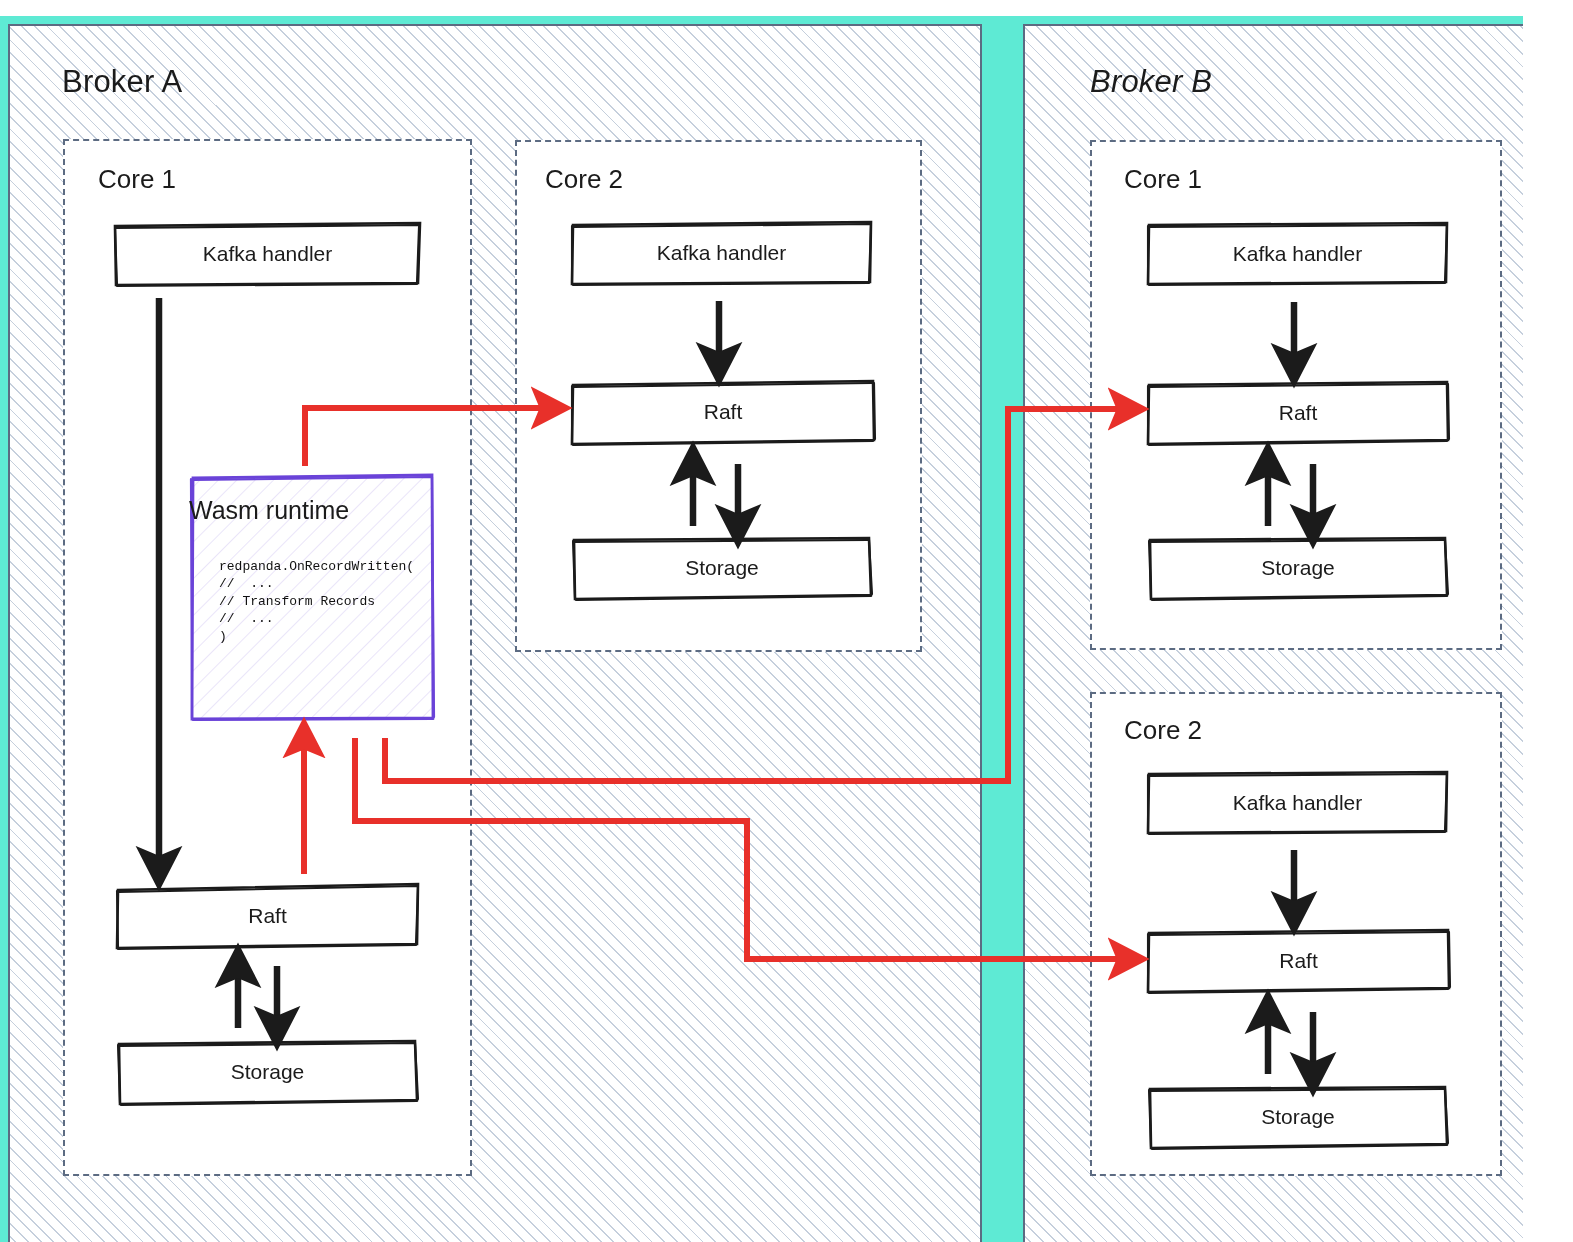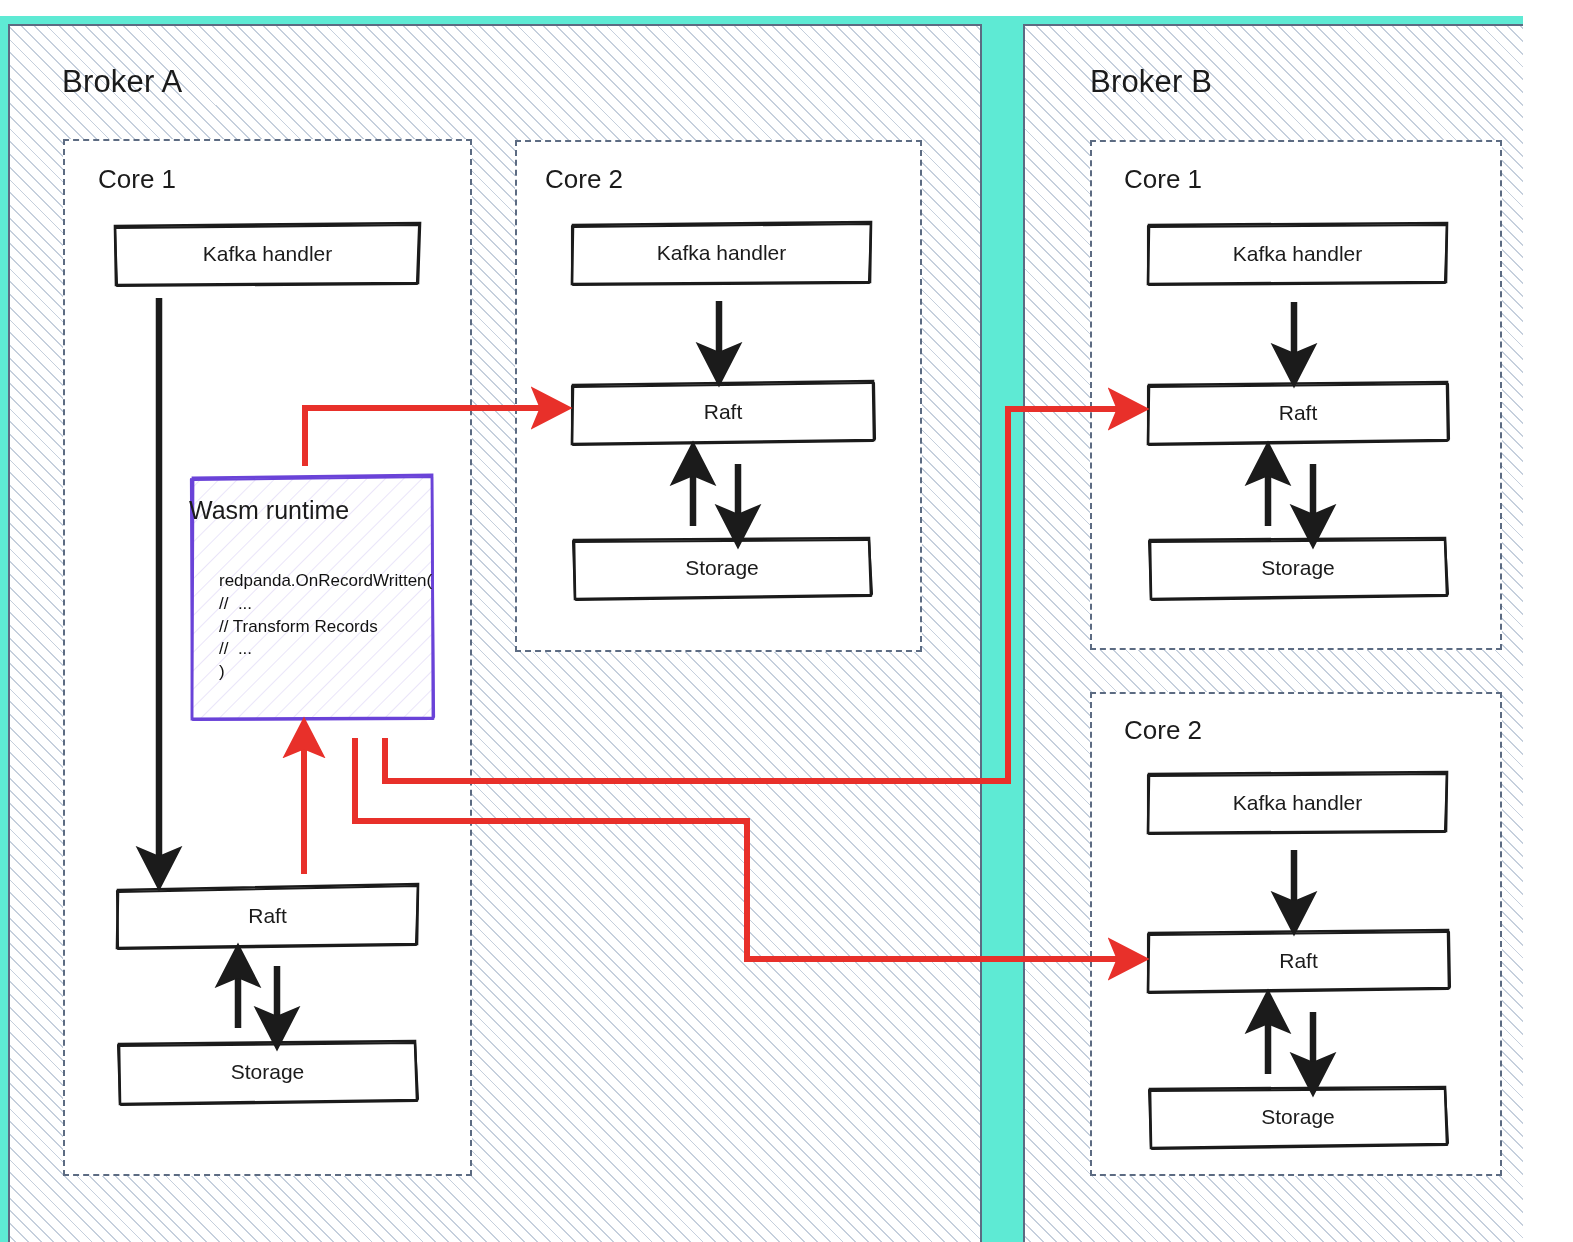--- a/index.html
+++ b/index.html
@@ -52,23 +52,23 @@
   }
 
   
   .wasm{position:absolute;}
   .wasm svg{position:absolute;left:0;top:0;overflow:visible;}
   .wasm .wtitle{
     position:absolute;left:0;top:24px;width:100%;
     text-align:left;font-size:25px;color:#1b1b1b;
   }
   .wasm .wcode{
-    position:absolute;left:30px;top:98px;
-    font-family:Liberation Sans, sans-serif;
-    font-size:17px;line-height:1.34;color:#111;
+    position:absolute;left:30px;top:86px;
+    font-family:Liberation Mono, monospace;
+    font-size:13px;line-height:1.34;color:#111;
     white-space:pre;
   }
 
   
   #arrows{position:absolute;left:0;top:0;width:1573px;height:1242px;overflow:visible;pointer-events:none;}
 </style>
 </head>
 <body>
 
 <div id="stage">
@@ -142,21 +142,21 @@
 
   <div class="node" style="left:572px;top:519px;width:300px;height:66px;">
     <svg width="300" height="66" viewBox="0 0 300 66">
       <path d="M2,5 L297,3 L299,60 L3,64 Z" fill="#fff" stroke="#1b1b1b" stroke-width="2.6" stroke-linecap="round"></path>
       <path d="M3,7 L296,5 M297,5 L300,59 M299,61 L4,65 M3,63 L1,6" fill="none" stroke="#1b1b1b" stroke-width="2.1" stroke-linecap="round"></path>
     </svg>
     <div class="lbl">Storage</div>
   </div>
 
   <div class="broker" style="left:1023px;top:8px;width:542px;height:1228px;"></div>
-  <div class="broker-title" style="left:1090px;top:48px;">Broker B</div>
+  <div class="broker-title" style="left:1090px;top:48px;font-style:italic;">Broker B</div>
 
   <div class="core" style="left:1090px;top:124px;width:412px;height:510px;"></div>
   <div class="core-title" style="left:1124px;top:148px;">Core 1</div>
 
   <div class="node" style="left:1146px;top:205px;width:303px;height:65px;">
     <svg width="303" height="65" viewBox="0 0 303 65">
       <path d="M3,4 L301,2 L300,61 L2,63 Z" fill="#fff" stroke="#1b1b1b" stroke-width="2.6" stroke-linecap="round"></path>
       <path d="M4,6 L300,4 M301,4 L299,60 M299,62 L3,64 M2,62 L2,5" fill="none" stroke="#1b1b1b" stroke-width="2.1" stroke-linecap="round"></path>
     </svg>
     <div class="lbl">Kafka handler</div>

